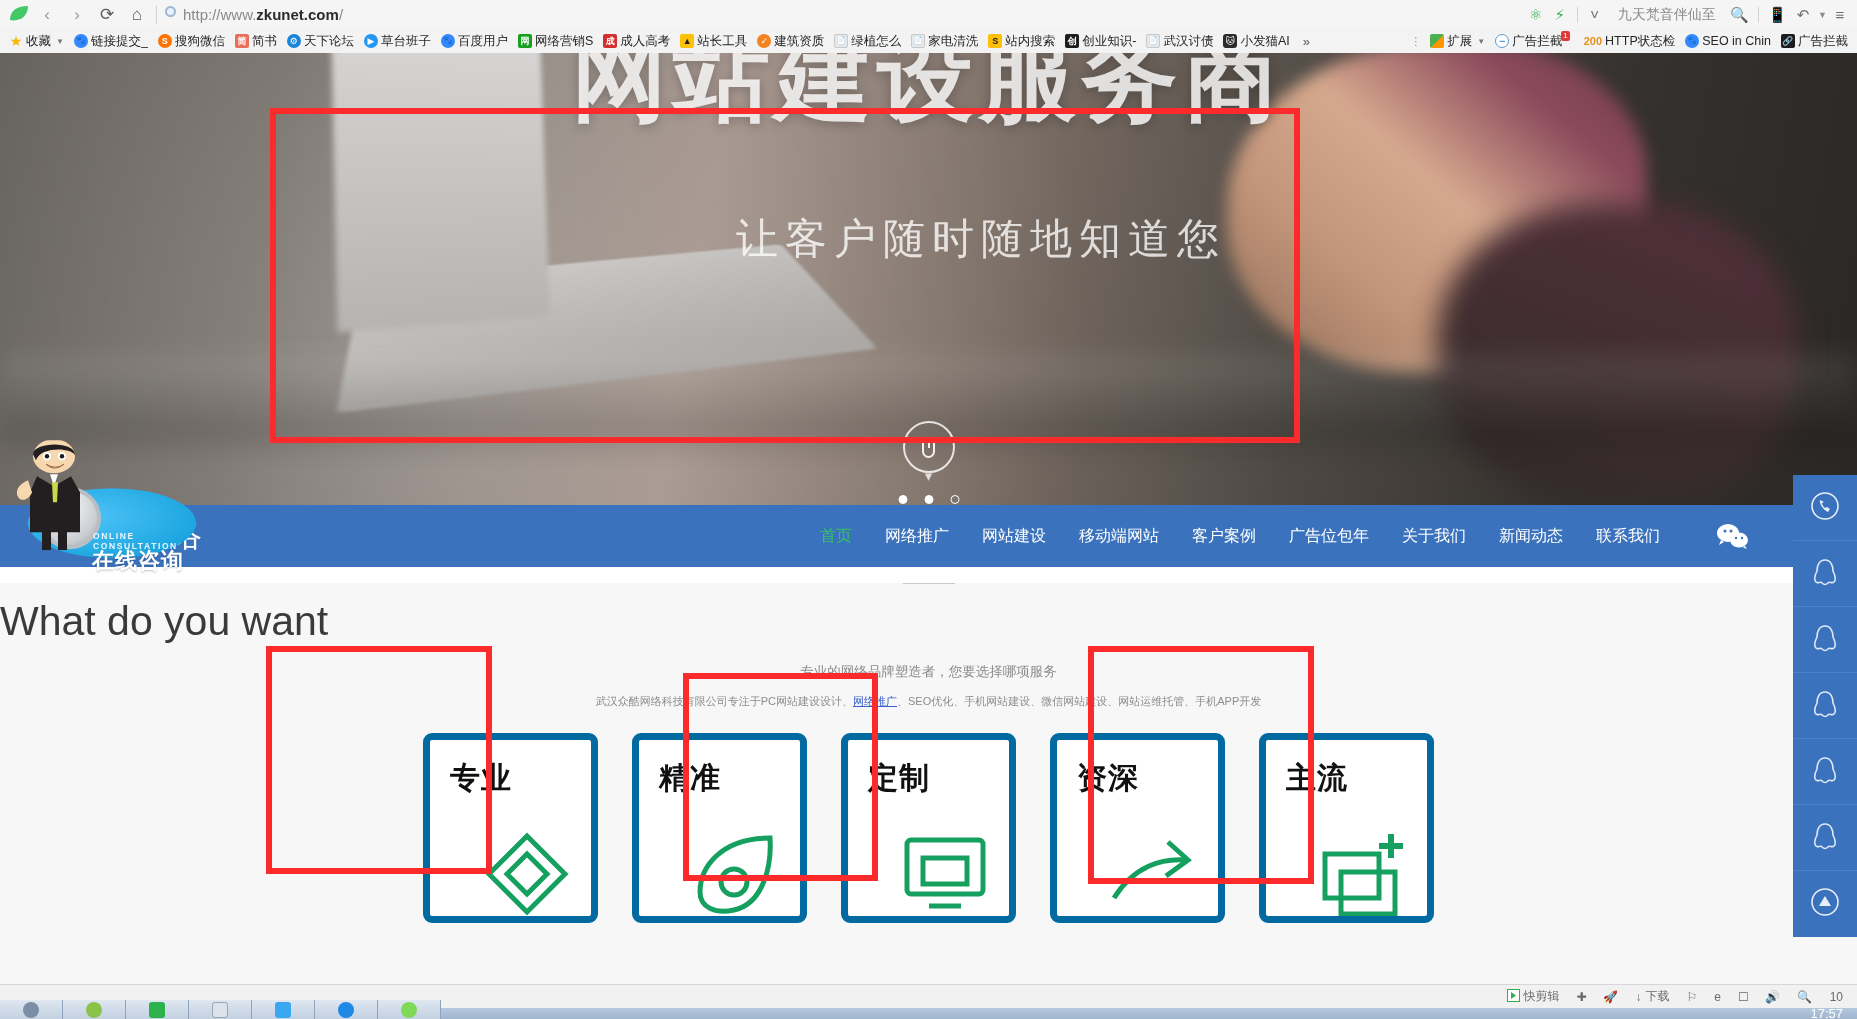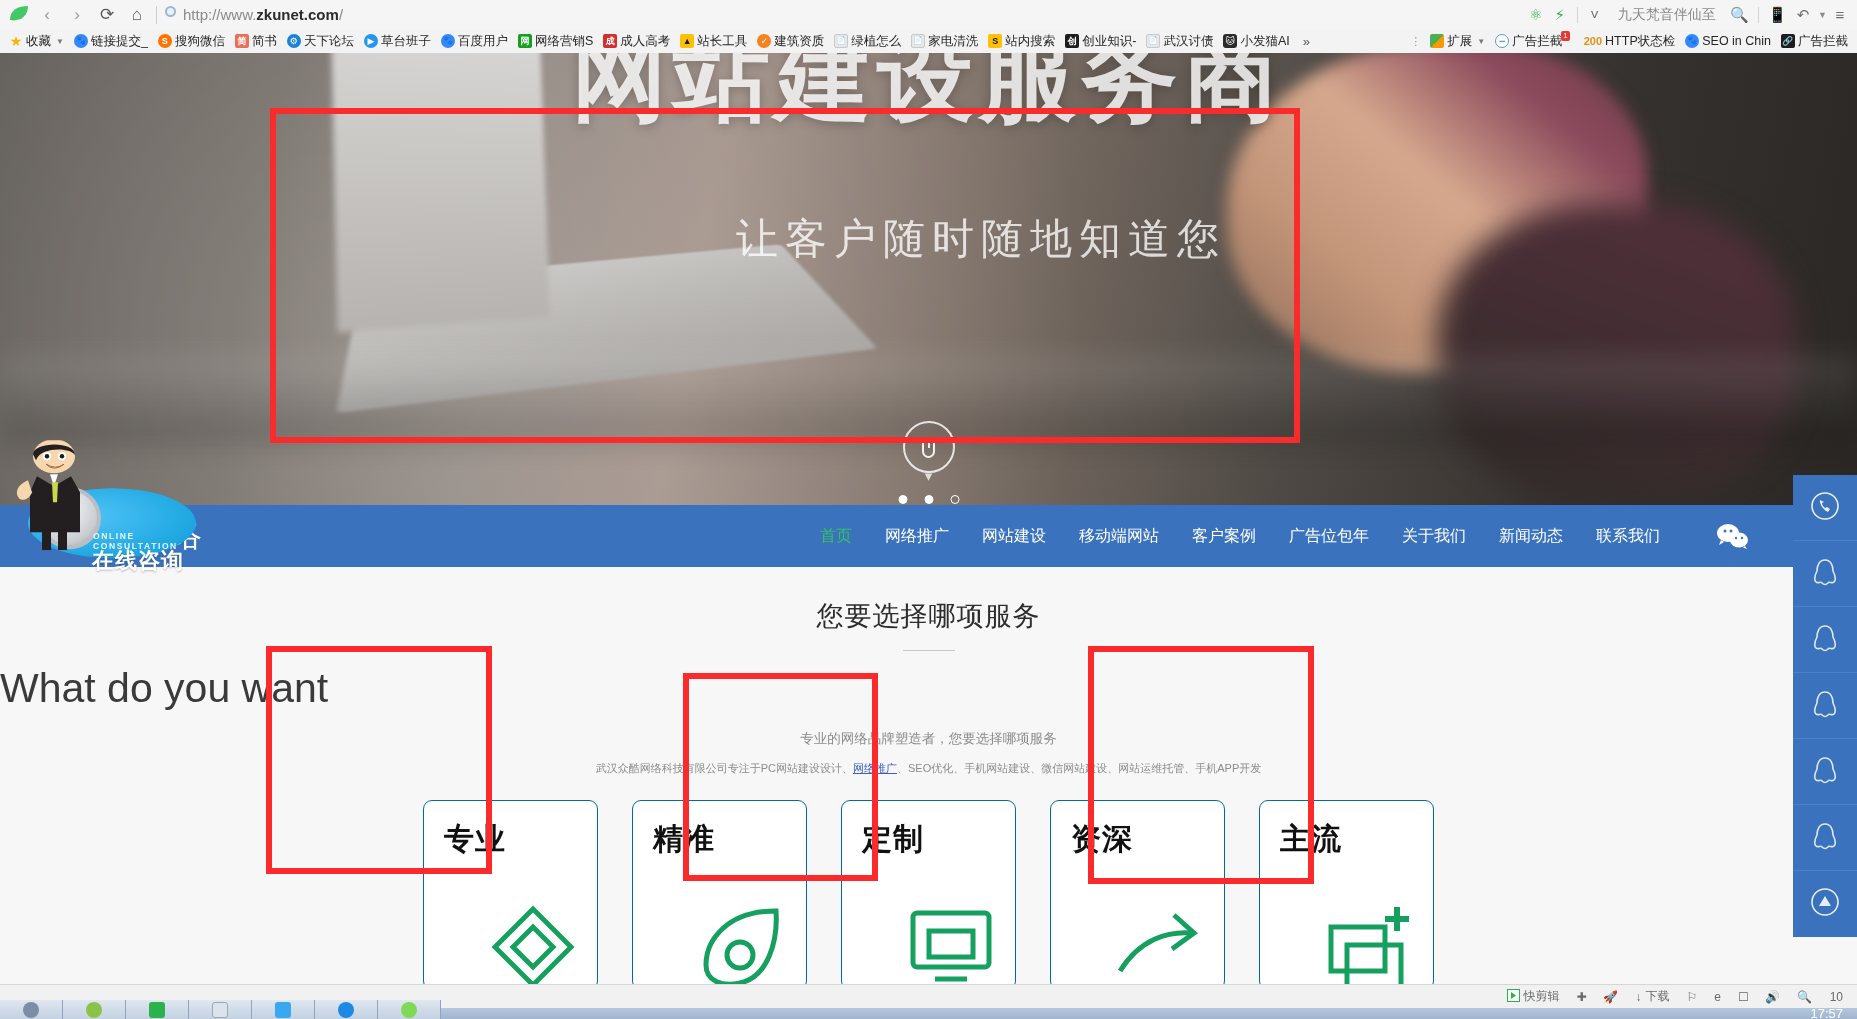--- a/index.html
+++ b/index.html
@@ -192,21 +192,21 @@
   .sec-title-en {
     margin-top: 14px; font-size: 41px; color: #3a3a3a; font-weight: 400;
   }
   .sec-desc1 { text-align: center; margin-top: 18px; font-size: 13.5px; color: #8c8c8c; }
   .sec-desc2 { text-align: center; margin-top: 13px; font-size: 11px; color: #8c8c8c; }
   .sec-desc2 a { color: #3b5ec9; text-decoration: underline; }
   .cards {
     display: flex; justify-content: center; gap: 34px; margin-top: 24px;
   }
   .card {
-    width: 175px; height: 190px; background: #fff; border: 1px solid #0369a1;
+    width: 175px; height: 190px; background: #fff; border: 7px solid #0369a1;
     border-radius: 9px; padding: 18px 0 0 20px; position: relative; overflow: hidden;
   }
   .card-title {
     font-size: 30px; font-weight: 700; color: #111; letter-spacing: 1px;
     font-family: "DejaVu Sans","Liberation Sans",sans-serif;
   }
   .card-icon { position: absolute; right: 18px; bottom: -8px; }
 
   
   .rside {
@@ -457,21 +457,20 @@
             <circle cx="10" cy="9" r="1.5" fill="#3a72bd"></circle>
             <circle cx="16" cy="9" r="1.5" fill="#3a72bd"></circle>
             <circle cx="21" cy="16" r="1.2" fill="#3a72bd"></circle>
             <circle cx="27" cy="16" r="1.2" fill="#3a72bd"></circle>
           </svg>
         </span>
       </div>
     </div>
 
     <div class="content">
-      <div class="sec-title">您要选择哪项服务</div>
       <div class="sec-rule"></div>
       <div class="sec-title-en">What do you want</div>
       <div class="sec-desc1">专业的网络品牌塑造者，您要选择哪项服务</div>
       <div class="sec-desc2"><span>武汉众酷网络科技有限公司专注于PC网站建设设计、</span><a href="#">网络推广</a><span>、SEO优化、手机网站建设、微信网站建设、网站运维托管、手机APP开发</span></div>
 
       <div class="cards">
         <div class="card">
           <div class="card-title">专业</div>
           <div class="card-icon">
             <svg width="92" height="92" viewBox="0 0 92 92">

